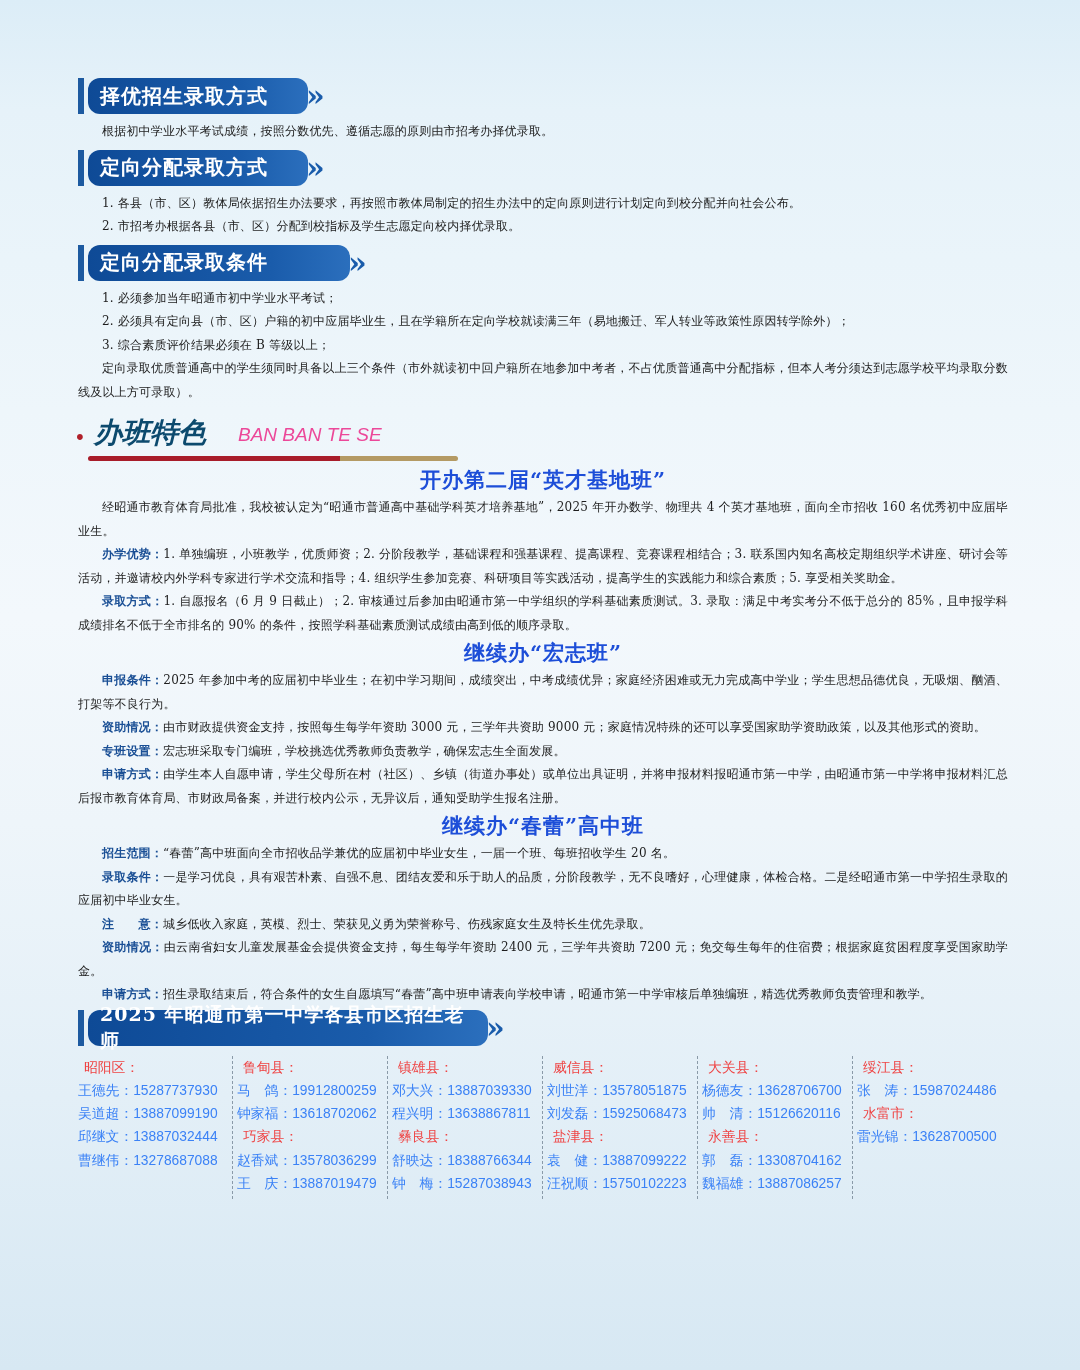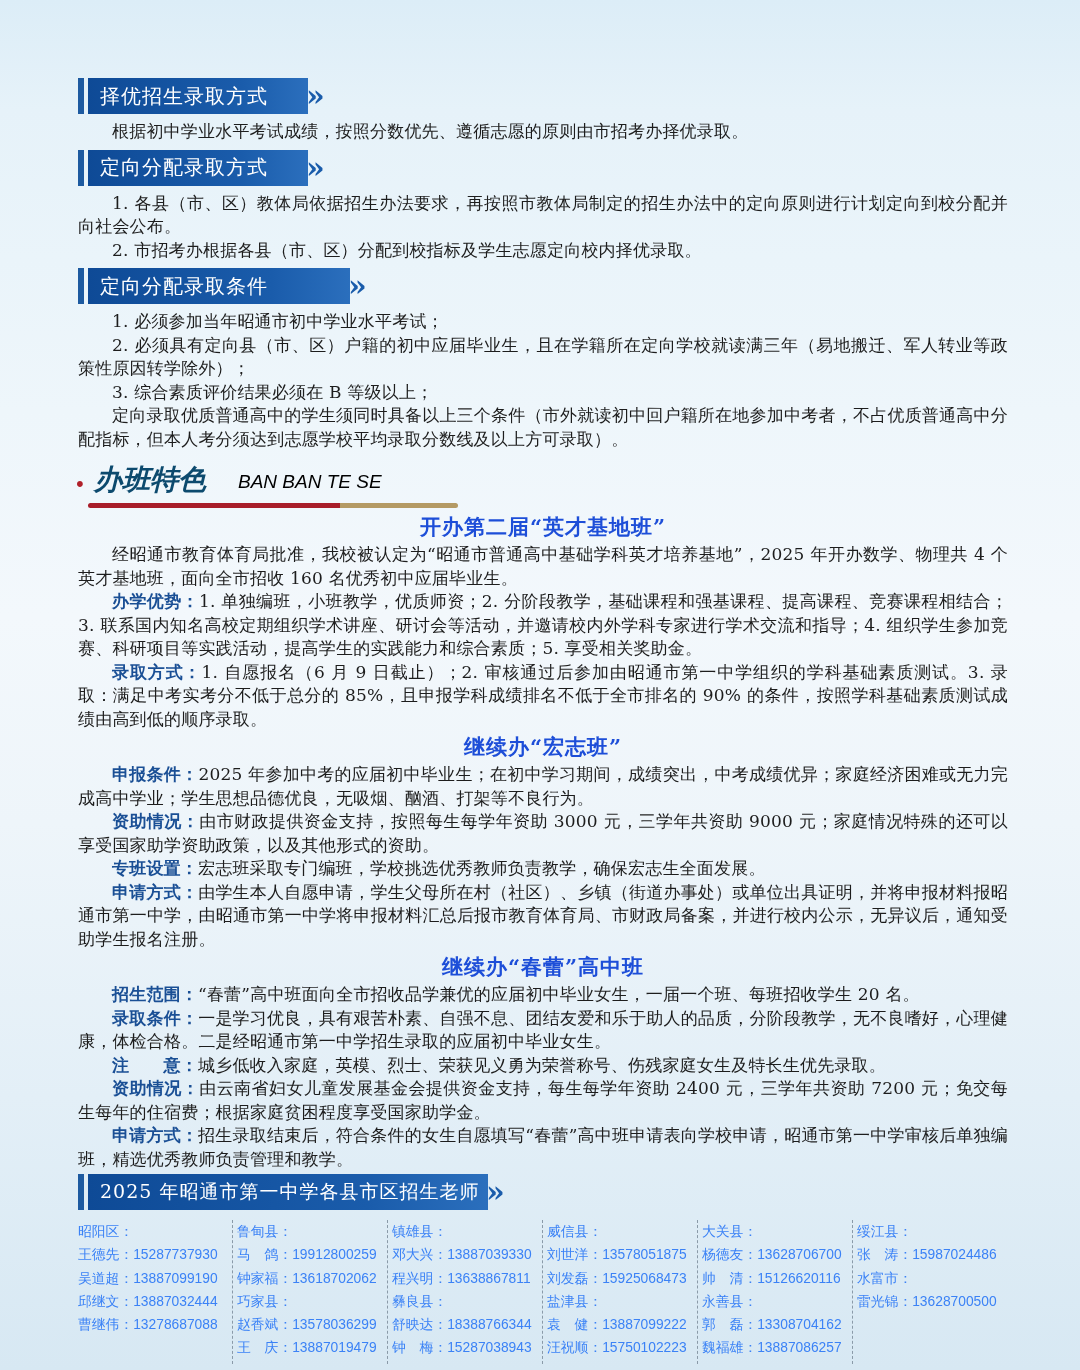--- a/index.html
+++ b/index.html
@@ -9,50 +9,50 @@
     color: #1d1d1d;
     background: linear-gradient(180deg, #dcedf7 0%, #e6f2f9 8%, #eef6fb 30%, #f3f8fc 45%, #eef5fa 60%, #e3eff7 80%, #d7e8f3 100%);
     position: relative;
   }
   .page { position: absolute; left: 78px; top: 78px; width: 930px; }
 
   .sec-bar { position: relative; height: 36px; display: flex; align-items: center; margin-bottom: 4px; }
   .sec-bar .edge { width: 6px; height: 36px; background: #1d5aa0; margin-right: 4px; }
   .sec-bar .fill {
     height: 36px; background: linear-gradient(90deg, #0e4a96, #1a5cab 70%, #2b6fbd);
-    color: #fff; font-size: 20px; font-weight: normal; letter-spacing: 1px;
-    display: flex; align-items: center; padding-left: 12px; padding-right: 8px;
+    color: #fff; font-size: 20px; font-weight: bold; letter-spacing: 1px;
+    display: flex; align-items: center; padding-left: 12px; padding-right: 8px; border-radius: 12px;
   }
   .sec-bar .chev { color: #1a5cab; font-size: 30px; font-weight: bold; line-height: 1; margin-left: -2px; letter-spacing: -10px; }
   .sec-bar.w1 .fill { width: 220px; }
   .sec-bar.w3 .fill { width: 262px; }
   .sec-bar.w4 .fill { width: 400px; font-size: 19px; }
 
-  p.t { font-size: 17px; line-height: 23.5px; text-indent: 2em; text-align: justify; letter-spacing: 0.2px; }
+  p.t { font-size: 12px; line-height: 23.5px; text-indent: 2em; text-align: justify; letter-spacing: 0.2px; }
 
   .block1 { margin-top: 6px; margin-bottom: 6px; }
   .block2 { margin-top: 6px; margin-bottom: 6px; }
 
   .tese { position: relative; height: 50px; margin-top: 10px; }
   .tese .dot { position: absolute; left: -4px; top: 12px; color: #b0202a; font-size: 20px; }
   .tese .cn { position: absolute; left: 16px; top: 0; color: #0c4a6e; font-size: 28px; font-weight: bold; font-style: italic; }
-  .tese .en { position: absolute; left: 160px; top: 10px; color: #000000; font-family: "Liberation Sans", sans-serif; font-size: 19px; font-style: italic; }
+  .tese .en { position: absolute; left: 160px; top: 10px; color: #ec4899; font-family: "Liberation Sans", sans-serif; font-size: 19px; font-style: italic; }
   .tese .line { position: absolute; left: 10px; top: 42px; width: 370px; height: 5px; border-radius: 3px;
     background: linear-gradient(90deg, #a81d2a 0%, #a81d2a 68%, #b49a64 68%, #b49a64 100%); }
 
   .sub-title { text-align: center; color: #1d4ed8; font-size: 21px; font-weight: bold; margin: 2px 0 2px 0; letter-spacing: 1px; }
   .lbl { color: #1a4f95; font-weight: bold; }
 
   .contacts-bar { margin-top: 3px; }
   .contacts { display: flex; margin-top: 10px; font-family: "Liberation Sans", "DejaVu Sans", sans-serif; font-size: 13.8px; }
   .col { width: 155px; padding: 0 6px 4px 4px; border-right: 1px dashed #8a9aa8; }
   .col:last-child { border-right: none; }
   .col:first-child { padding-left: 0; }
   .row { height: 23.3px; line-height: 23.3px; white-space: nowrap; }
-  .region { color: #3b82f6; }
+  .region { color: #ef4444; margin-left: 6px; }
   .person { color: #3b82f6; }
 </style>
 </head>
 <body>
 
 <div class="page">
 
   <div class="sec-bar w1">
     <div class="edge"></div>
     <div class="fill">择优招生录取方式</div>

